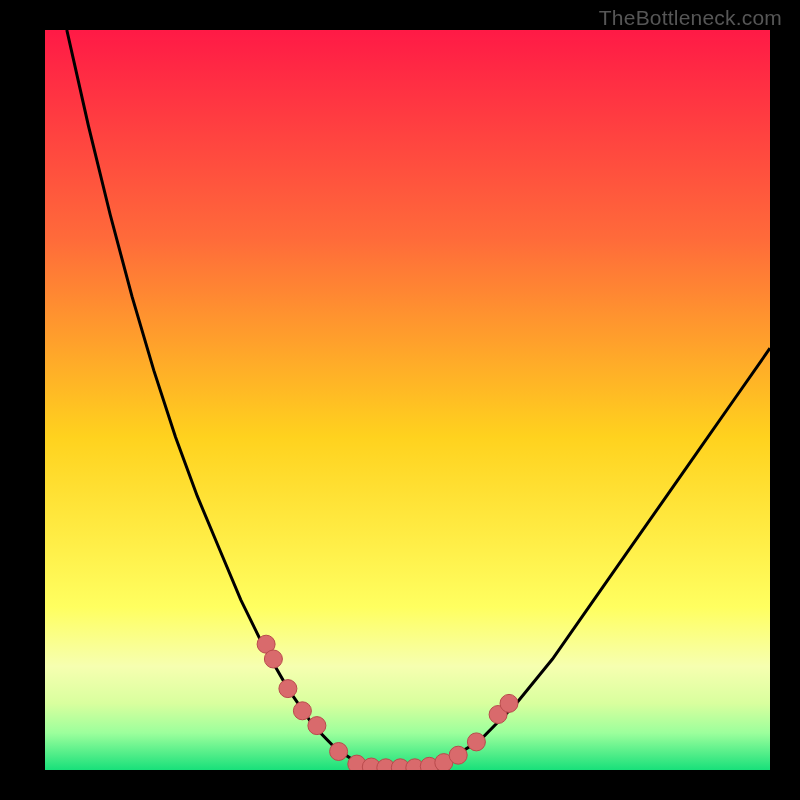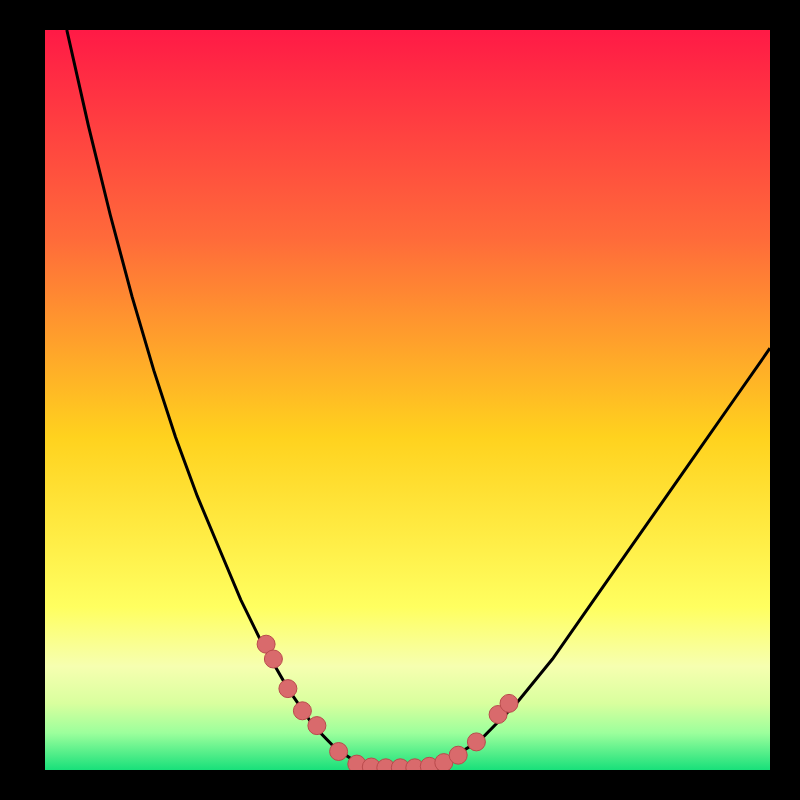--- a/index.html
+++ b/index.html
@@ -91,13 +91,14 @@
           <circle cx="398.8" cy="732.6" r="9" fill="#d96a6c" stroke="#b94a4c" stroke-width="1"></circle>
           <circle cx="413.2" cy="725.2" r="9" fill="#d96a6c" stroke="#b94a4c" stroke-width="1"></circle>
           <circle cx="431.4" cy="711.9" r="9" fill="#d96a6c" stroke="#b94a4c" stroke-width="1"></circle>
           <circle cx="453.1" cy="684.5" r="9" fill="#d96a6c" stroke="#b94a4c" stroke-width="1"></circle>
           <circle cx="464.0" cy="673.4" r="9" fill="#d96a6c" stroke="#b94a4c" stroke-width="1"></circle>
         </g>
     </svg>
 
   </div>
 
+  <div class="watermark">TheBottleneck.com</div>
 </div>
 
 </body></html>

